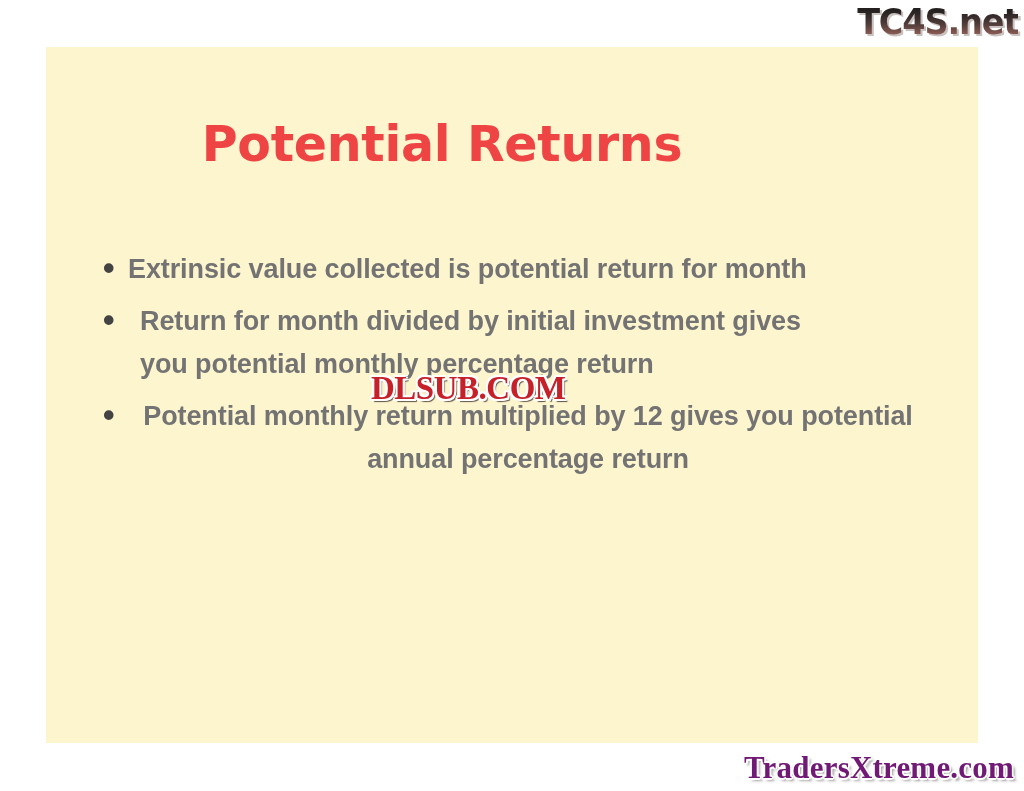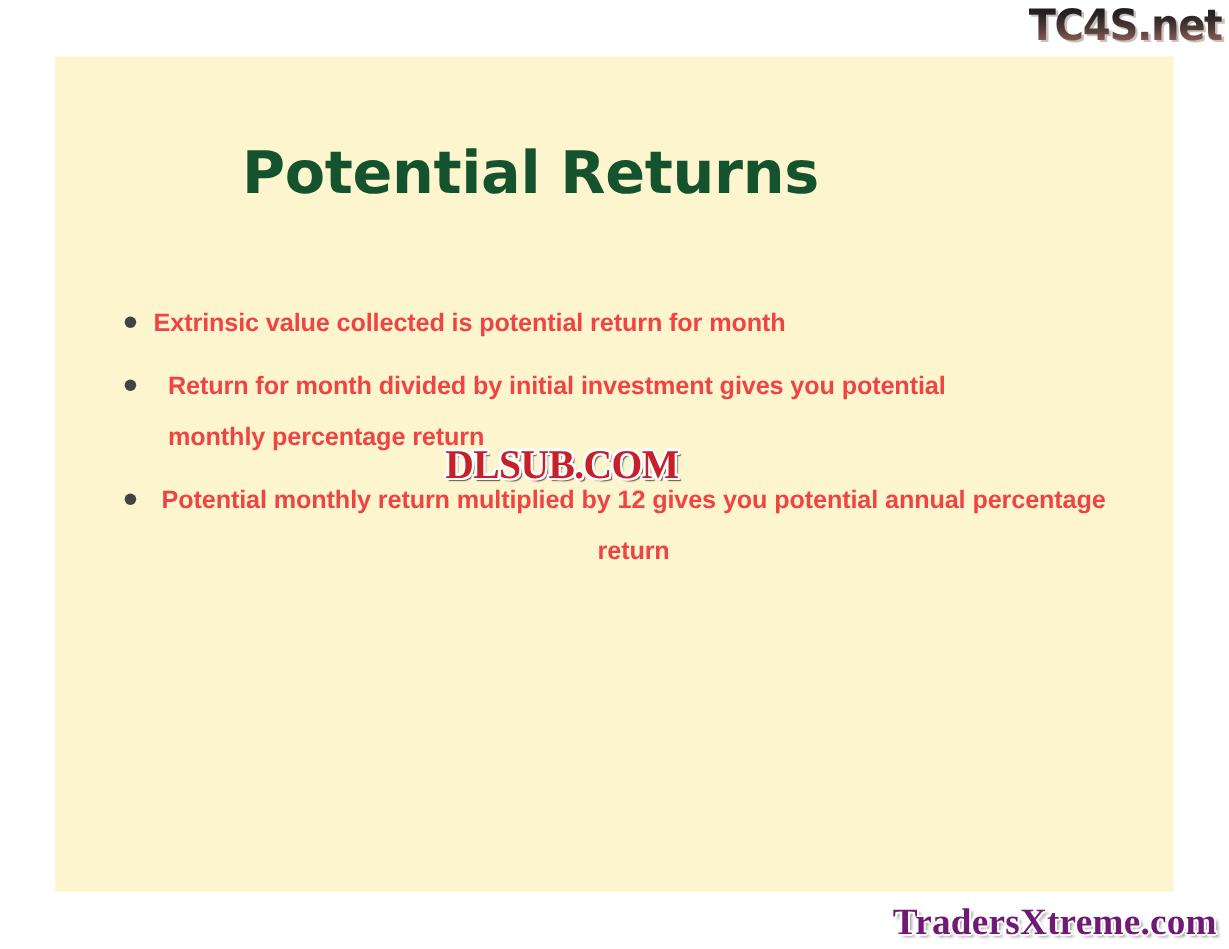--- a/index.html
+++ b/index.html
@@ -36,21 +36,21 @@
     background: #fdf5ce;
   }
 
   
   #slide-title {
     position: absolute;
     left: 46px;
     top: 116px;
     width: 792px;
     text-align: center;
-    color: #14532d;
+    color: #ef4444;
     font-family: "DejaVu Sans", sans-serif;
     font-size: 49px;
     font-weight: bold;
     letter-spacing: -0.3px;
     line-height: 58px;
     white-space: nowrap;
   }
 
   
   #bullet-list {
@@ -70,23 +70,23 @@
     color: #434343;
     font-size: 33px;
     line-height: 43px;
     text-align: left;
     padding-left: 3px;
     box-sizing: border-box;
     font-family: "DejaVu Sans", sans-serif;
   }
   .bullet-text {
     flex: 1 1 auto;
-    color: #ef4444;
+    color: #737373;
     font-family: "Liberation Sans", sans-serif;
-    font-size: 21px;
+    font-size: 27px;
     font-weight: bold;
     line-height: 43px;
     letter-spacing: -0.1px;
   }
   .bullet-row.b1 .bullet-text { max-width: 770px; }
   .bullet-row.b2 .bullet-text { max-width: 700px; margin-left: 12px; }
   .bullet-row.b3 .bullet-text { max-width: 800px; text-align: center; }
 
   
   #tc4s-logo {

